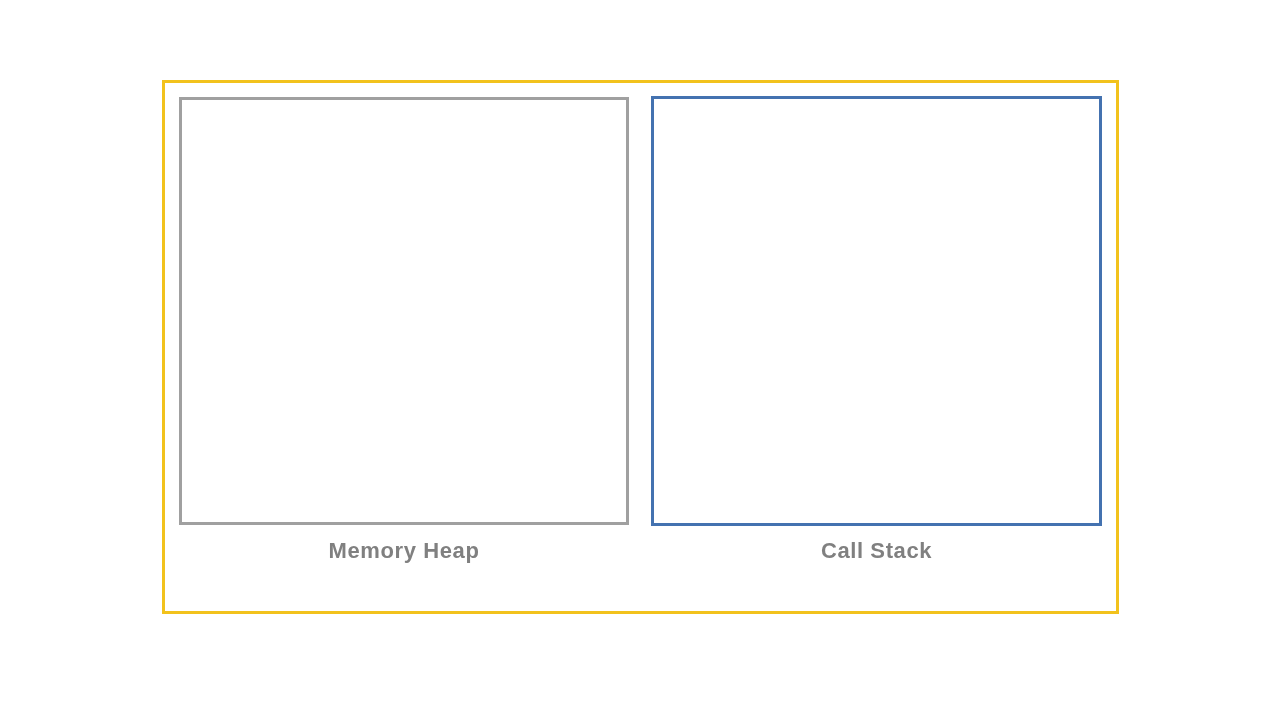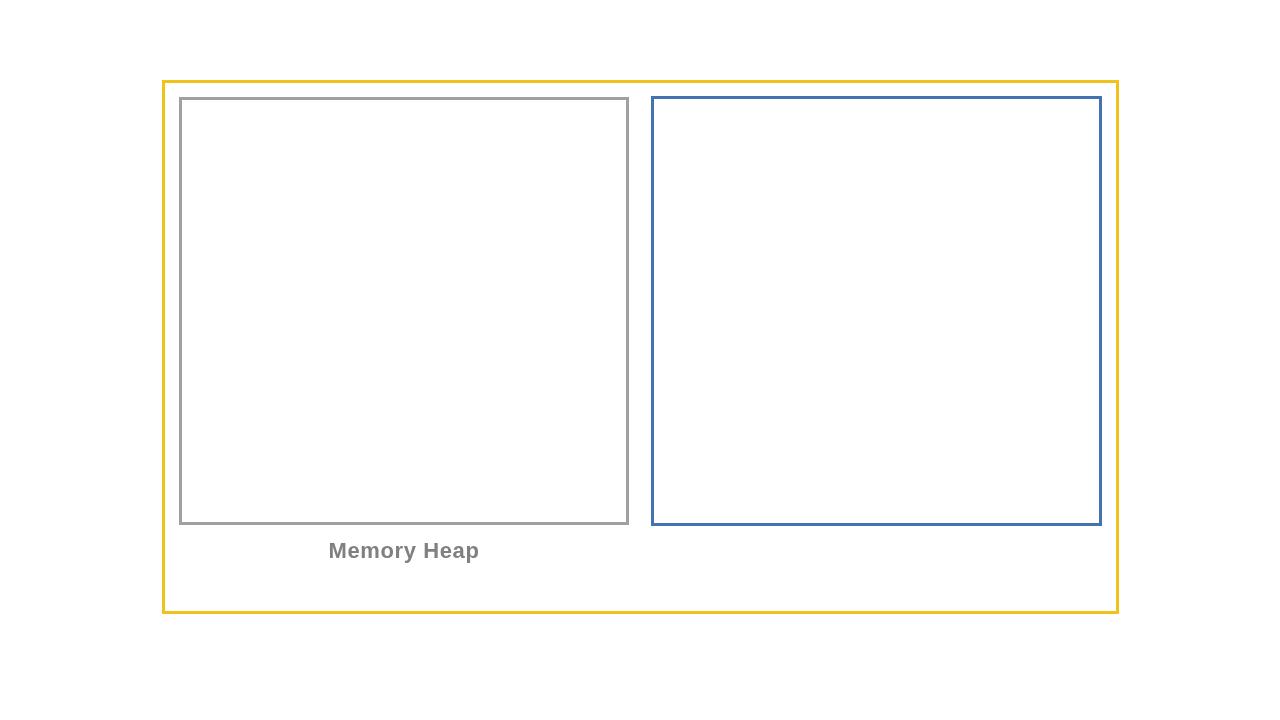--- a/index.html
+++ b/index.html
@@ -122,18 +122,19 @@
     <div class="boxes-row">
 
       <div class="box box-memory-heap">
         <div class="box-inner"></div>
       </div>
       <div class="box-caption caption-memory-heap">Memory Heap</div>
 
       <div class="box box-call-stack">
         <div class="box-inner"></div>
       </div>
+      <div class="box-caption caption-call-stack">Call Stack</div>
 
     </div>
   </div>
 
 
 </div>
 
 </body></html>

